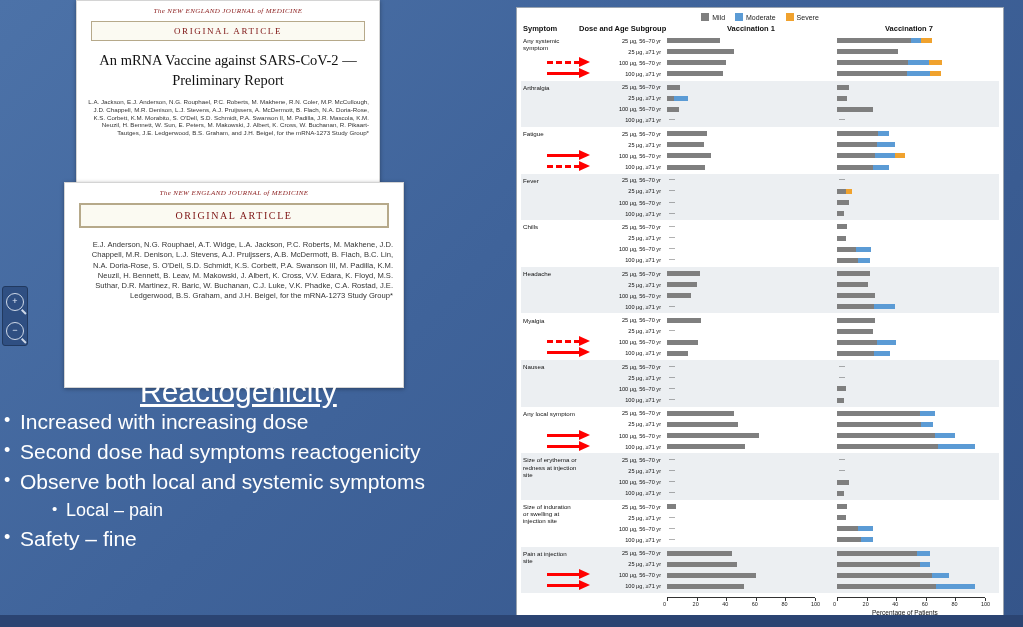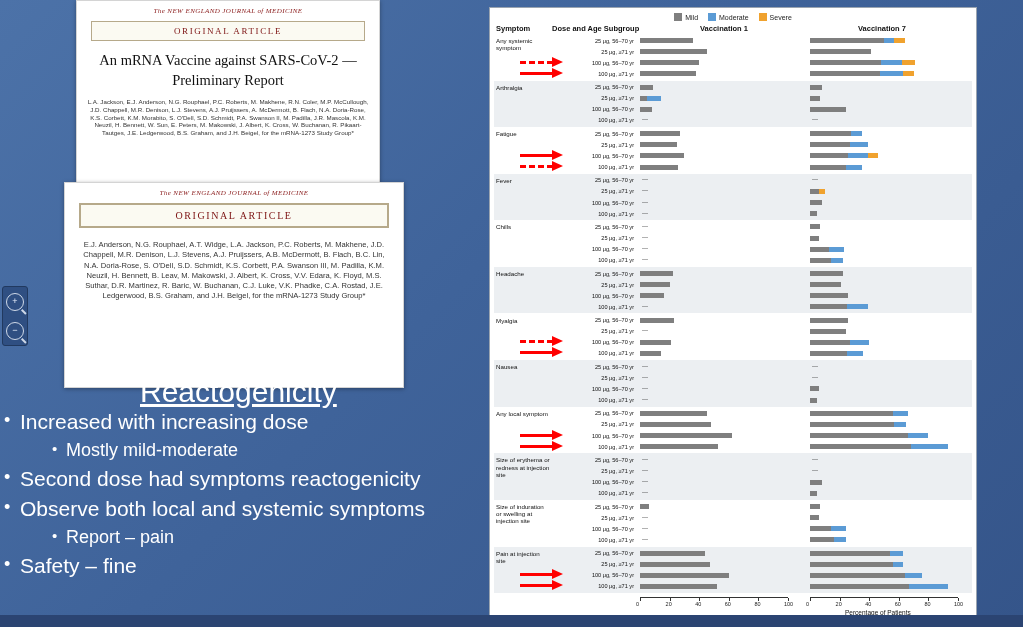--- a/index.html
+++ b/index.html
@@ -51,41 +51,41 @@
     font-size:9px;letter-spacing:1.6px;padding:4px 0;
   }
   .paper2 .orig-box{border:2px solid #b6a98a;font-size:10px;padding:5px 0;}
   .ptitle{
     text-align:center;font-family:"Liberation Serif", serif;color:#111;
     margin:10px 12px 0 12px;line-height:1.35;
   }
   .paper1 .ptitle{font-size:14.5px;}
   .paper2 .ptitle{font-size:16px;font-weight:600;margin-top:14px;line-height:1.4;}
   .authors{
-    text-align:center;font-family:"Liberation Sans", sans-serif;color:#333;
+    text-align:right;font-family:"Liberation Sans", sans-serif;color:#333;
     margin:8px 10px 0 10px;line-height:1.25;
   }
   .paper1 .authors{font-size:6.2px;}
   .paper2 .authors{font-size:7.6px;margin-top:12px;line-height:1.35;}
 
   
   .rtitle{
     position:absolute;left:140px;top:375px;
     font-size:30px;color:#ffffff;text-decoration:underline;
     font-family:"Liberation Sans", sans-serif;
   }
   .bullets{position:absolute;left:10px;top:410px;width:470px;color:#fff;}
   .b1{font-size:21px;margin:0 0 6px 0;padding-left:10px;position:relative;}
   .b1:before{content:"•";position:absolute;left:-6px;top:0;font-size:18px;}
   .b2{font-size:18px;margin:0 0 6px 0;padding-left:56px;position:relative;}
   .b2:before{content:"•";position:absolute;left:42px;top:0;font-size:15px;}
 
   
   .figure{
-    position:absolute;left:489px;top:7px;width:486px;height:613px;
+    position:absolute;left:516px;top:7px;width:486px;height:613px;
     background:#ffffff;border:1px solid #9aa4b0;
   }
   .fig-inner{position:relative;width:100%;height:100%;}
   .fig-legend{
     position:absolute;left:0;top:2px;width:100%;height:14px;
     display:flex;justify-content:center;align-items:center;gap:10px;
     font-size:7px;color:#222;
   }
   .lg{display:flex;align-items:center;gap:3px;}
   .sw{width:8px;height:8px;display:inline-block;}
@@ -143,24 +143,23 @@
       <span class="sm">The NEW ENGLAND JOURNAL of MEDICINE</span>
     </div>
     <div class="orig-box">ORIGINAL ARTICLE</div>
     <div class="authors">E.J. Anderson, N.G. Rouphael, A.T. Widge, L.A. Jackson, P.C. Roberts, M. Makhene, J.D. Chappell, M.R. Denison, L.J. Stevens, A.J. Pruijssers, A.B. McDermott, B. Flach, B.C. Lin, N.A. Doria-Rose, S. O'Dell, S.D. Schmidt, K.S. Corbett, P.A. Swanson III, M. Padilla, K.M. Neuzil, H. Bennett, B. Leav, M. Makowski, J. Albert, K. Cross, V.V. Edara, K. Floyd, M.S. Suthar, D.R. Martinez, R. Baric, W. Buchanan, C.J. Luke, V.K. Phadke, C.A. Rostad, J.E. Ledgerwood, B.S. Graham, and J.H. Beigel, for the mRNA-1273 Study Group*</div>
   </div>
 
   <div class="rtitle">Reactogenicity</div>
 
   <div class="bullets" id="bullets">
       <div class="b1">Increased with increasing dose</div>
-      <div class="b2">Mostly mild-moderate</div>
       <div class="b1">Second dose had symptoms reactogenicity</div>
       <div class="b1">Observe both local and systemic symptoms</div>
-      <div class="b2">Report – pain</div>
+      <div class="b2">Local – pain</div>
       <div class="b1">Safety – fine</div>
     </div>
 
   <div class="figure">
     <div class="fig-inner" id="fig-inner">
       <div class="fig-legend" id="legend">
           <span class="lg">
             <span class="sw" style="background: rgb(127, 127, 127);"></span>
             <span>Mild</span>
           </span>

